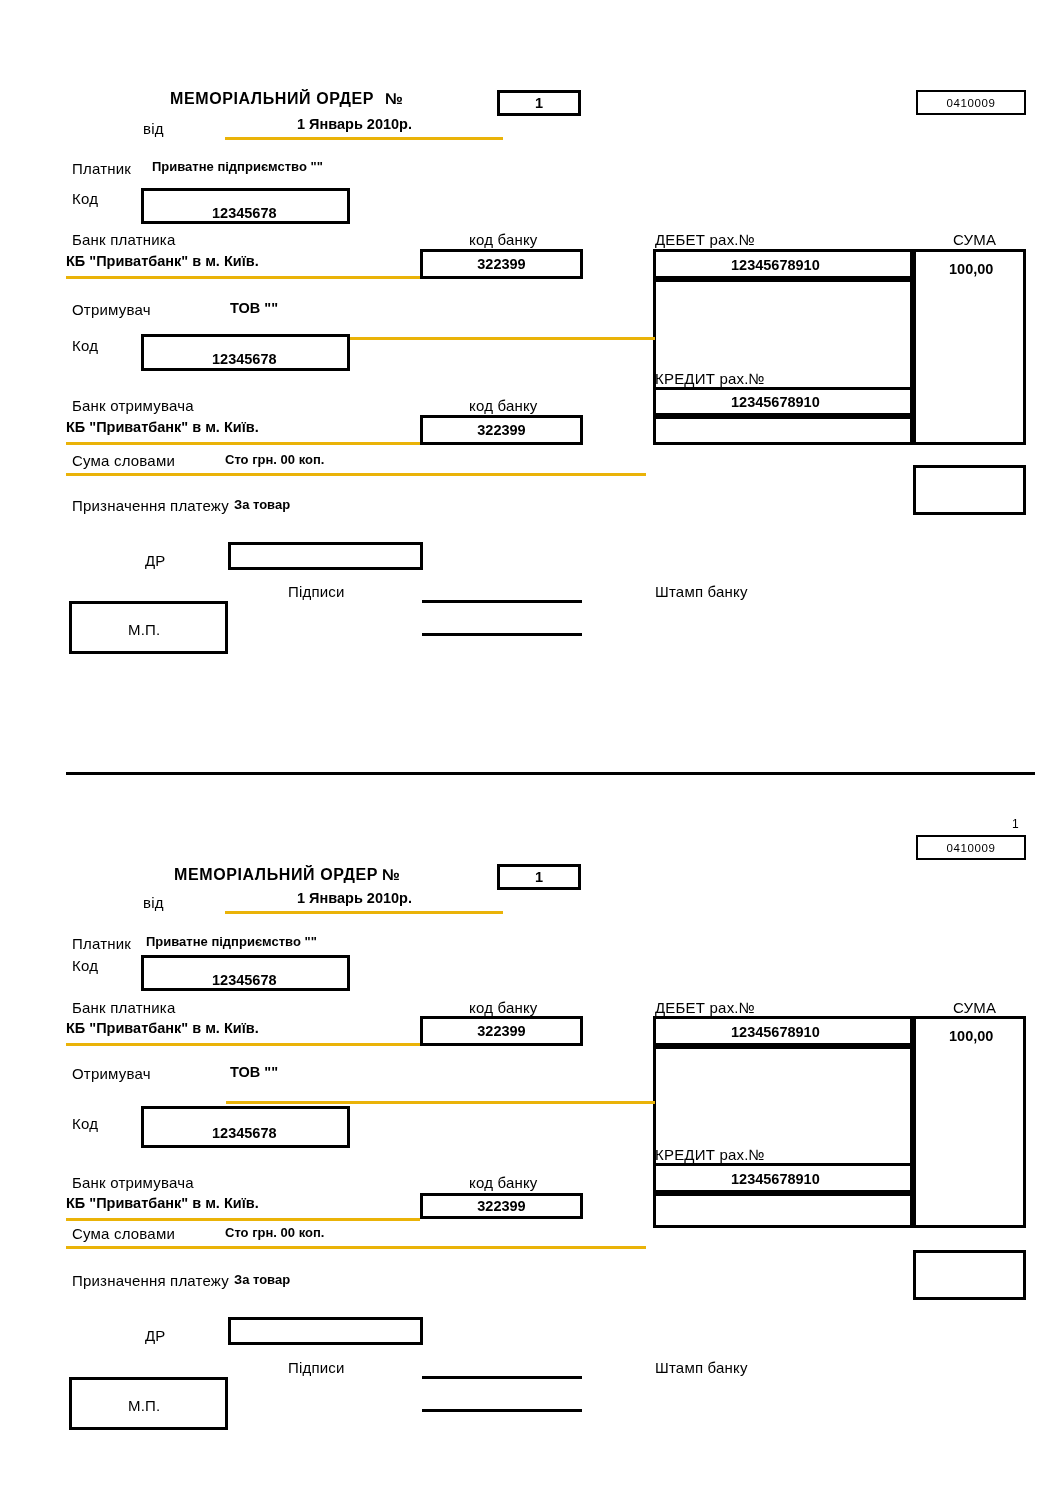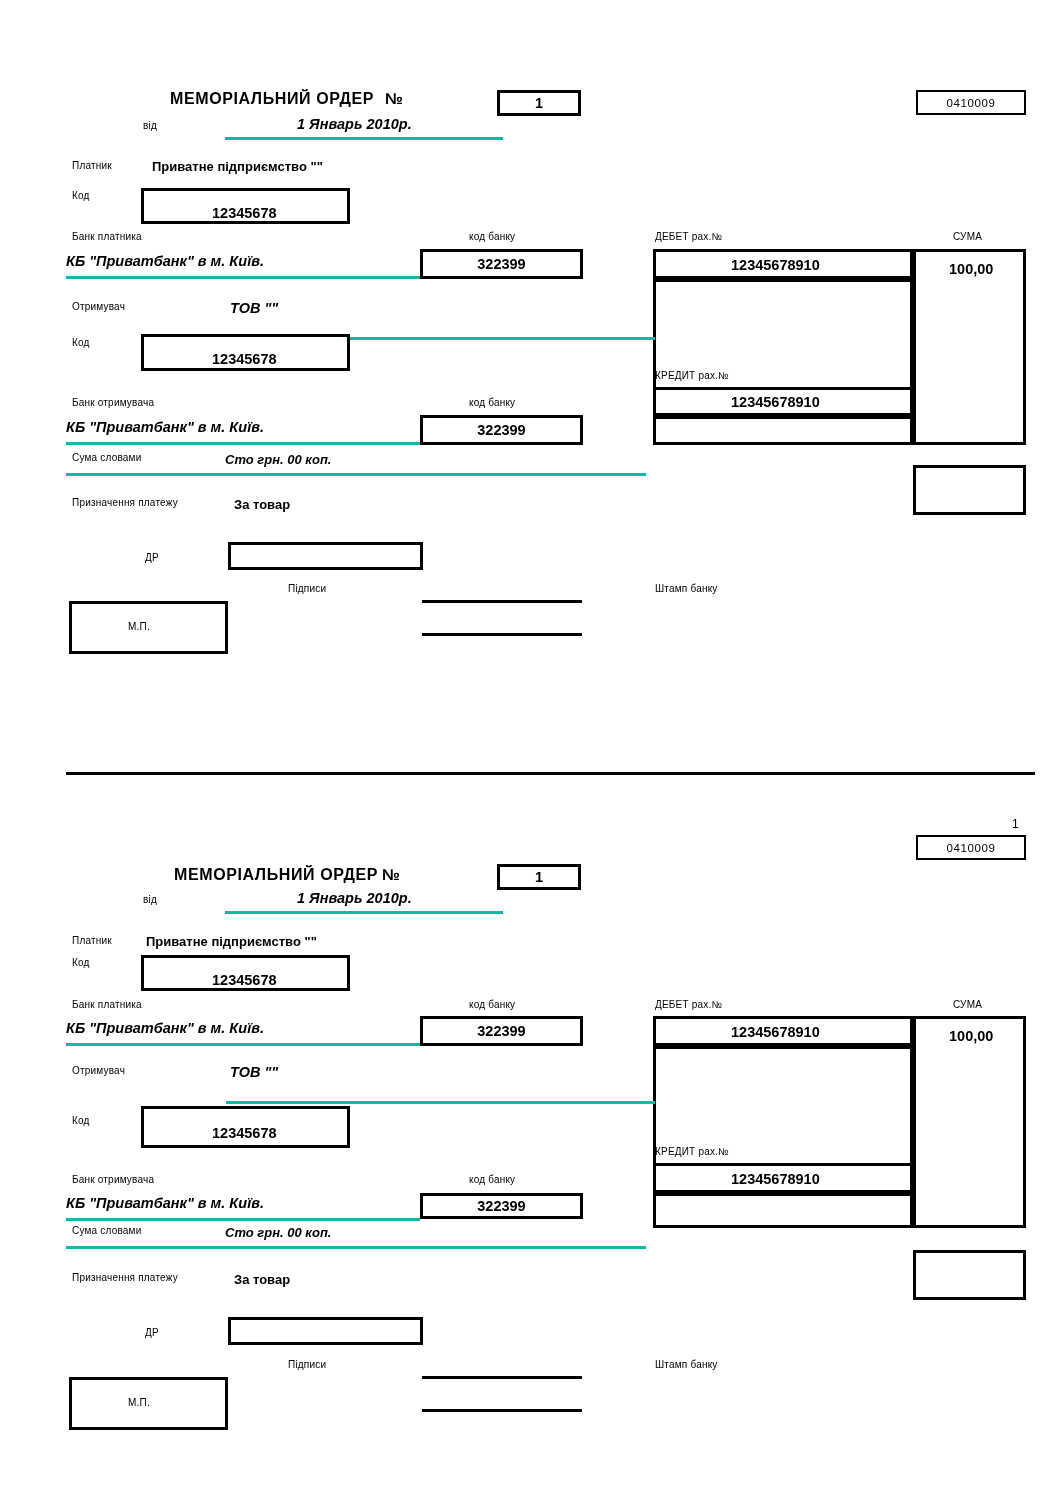--- a/index.html
+++ b/index.html
@@ -4,27 +4,27 @@
 <style>
   html,body{margin:0;padding:0;background:#ffffff;}
   body{
     width:1060px;height:1500px;position:relative;
     font-family:"Liberation Sans","DejaVu Sans",sans-serif;
     color:#000000;
     -webkit-font-smoothing:none;
   }
   .copy{position:absolute;left:0;top:0;width:1060px;height:700px;}
   .abs{position:absolute;}
-  .lbl{font-size:10px;font-weight:400;letter-spacing:.2px;white-space:nowrap;}
+  .lbl{font-size:15px;font-weight:400;letter-spacing:.2px;white-space:nowrap;}
   .val{font-size:14.5px;font-weight:700;white-space:nowrap;}
   .val-sm{font-size:13px;font-weight:700;white-space:nowrap;}
   .title{font-size:16px;font-weight:700;letter-spacing:.6px;white-space:nowrap;}
   .box{border:3px solid #000;background:#fff;box-sizing:border-box;}
   .box-thin{border:2px solid #000;background:#fff;box-sizing:border-box;}
-  .ul{border-bottom:3px solid #14b8a6;font-style:italic;}
+  .ul{border-bottom:3px solid #eab308;}
   .ctr{display:flex;align-items:center;justify-content:center;}
   .formcode{font-size:11.5px;font-weight:400;letter-spacing:.6px;}
   .pagenum{font-size:12px;font-weight:400;}
   .sep{position:absolute;height:0;border-top:3px solid #000;}
   .sigline{position:absolute;border-top:3px solid #000;}
 </style>
 </head>
 <body>
 
 <div class="copy" style="top:0;">

